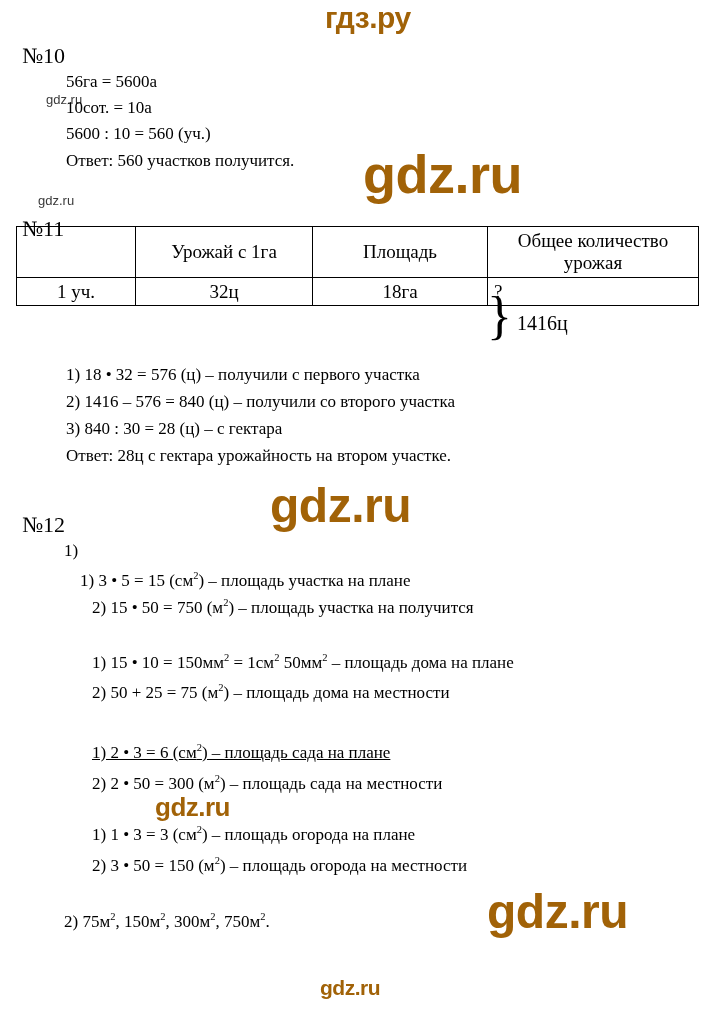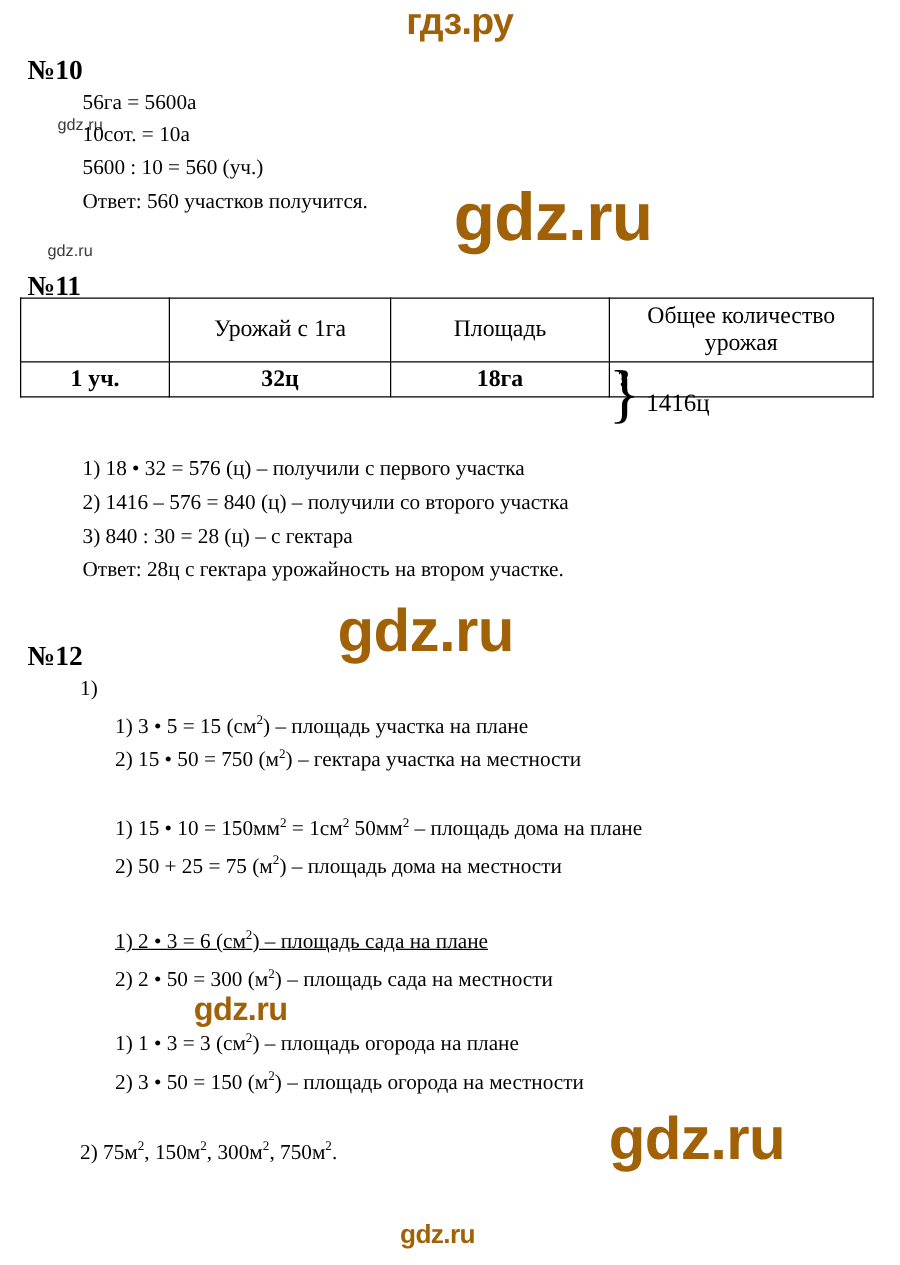--- a/index.html
+++ b/index.html
@@ -45,21 +45,21 @@
   .wm-sm-2 { left: 38px; top: 193px; }
 
   
   .content {
     position: relative;
     z-index: 2;
   }
 
   .task-num {
     position: absolute;
-    font-weight: bold;
+    font-weight: normal;
     font-size: 22px;
     letter-spacing: 0px;
   }
 
   .line {
     position: absolute;
     font-size: 17px;
     white-space: nowrap;
     line-height: 1.05;
     margin-left: 44px;
@@ -68,40 +68,40 @@
   sup {
     font-size: 0.62em;
     vertical-align: super;
     line-height: 0;
   }
 
   
   .tbl {
     position: absolute;
     left: 16px;
-    top: 238px;
+    top: 226px;
     width: 654px;
     border-collapse: collapse;
     table-layout: fixed;
   }
   .tbl td {
     border: 1.5px solid #000;
     text-align: center;
     vertical-align: middle;
     font-size: 19px;
     padding: 2px 3px;
     line-height: 1.15;
   }
   .c0 { width: 112px; }
   .c1 { width: 170px; }
   .c2 { width: 168px; }
   .c3 { width: 204px; }
 
   .hdr-row td { height: 46px; }
-  .body-row td { height: 23px; font-weight: bold; }
+  .body-row td { height: 23px; }
 
   .brace-cell {
     position: relative;
     text-align: left !important;
     padding-left: 6px !important;
   }
 
   .brace-overlay {
     position: absolute;
     left: 487px;
@@ -173,25 +173,25 @@
   </div>
 
   <div class="line" style="left:22px; top:366px;">1) 18 • 32 = 576 (ц) – получили с первого участка</div>
   <div class="line" style="left:22px; top:393px;">2) 1416 – 576 = 840 (ц) – получили со второго участка</div>
   <div class="line" style="left:22px; top:420px;">3) 840 : 30 = 28 (ц) – с гектара</div>
   <div class="line" style="left:22px; top:447px;">Ответ: 28ц с гектара урожайность на втором участке.</div>
 
   <div class="task-num" style="left:22px; top:512px;">№12</div>
   <div class="line" style="left:20px; top:542px;">1)</div>
 
-  <div class="line" style="left:48px; top:572px;">
+  <div class="line" style="left:36px; top:572px;">
     <span>1) 3 • 5 = 15 (см</span><sup>2</sup><span>) – площадь участка на плане</span>
   </div>
   <div class="line" style="left:48px; top:599px;">
-    <span>2) 15 • 50 = 750 (м</span><sup>2</sup><span>) – гектара участка на местности</span>
+    <span>2) 15 • 50 = 750 (м</span><sup>2</sup><span>) – площадь участка на получится</span>
   </div>
 
   <div class="line" style="left:48px; top:654px;">
     <span>1) 15 • 10 = 150мм</span><sup>2</sup><span> = 1см</span><sup>2</sup><span> 50мм</span><sup>2</sup><span> – площадь дома на плане</span>
   </div>
   <div class="line" style="left:48px; top:684px;">
     <span>2) 50 + 25 = 75 (м</span><sup>2</sup><span>) – площадь дома на местности</span>
   </div>
 
   <div class="line" style="left:48px; top:744px;text-decoration:underline;">

